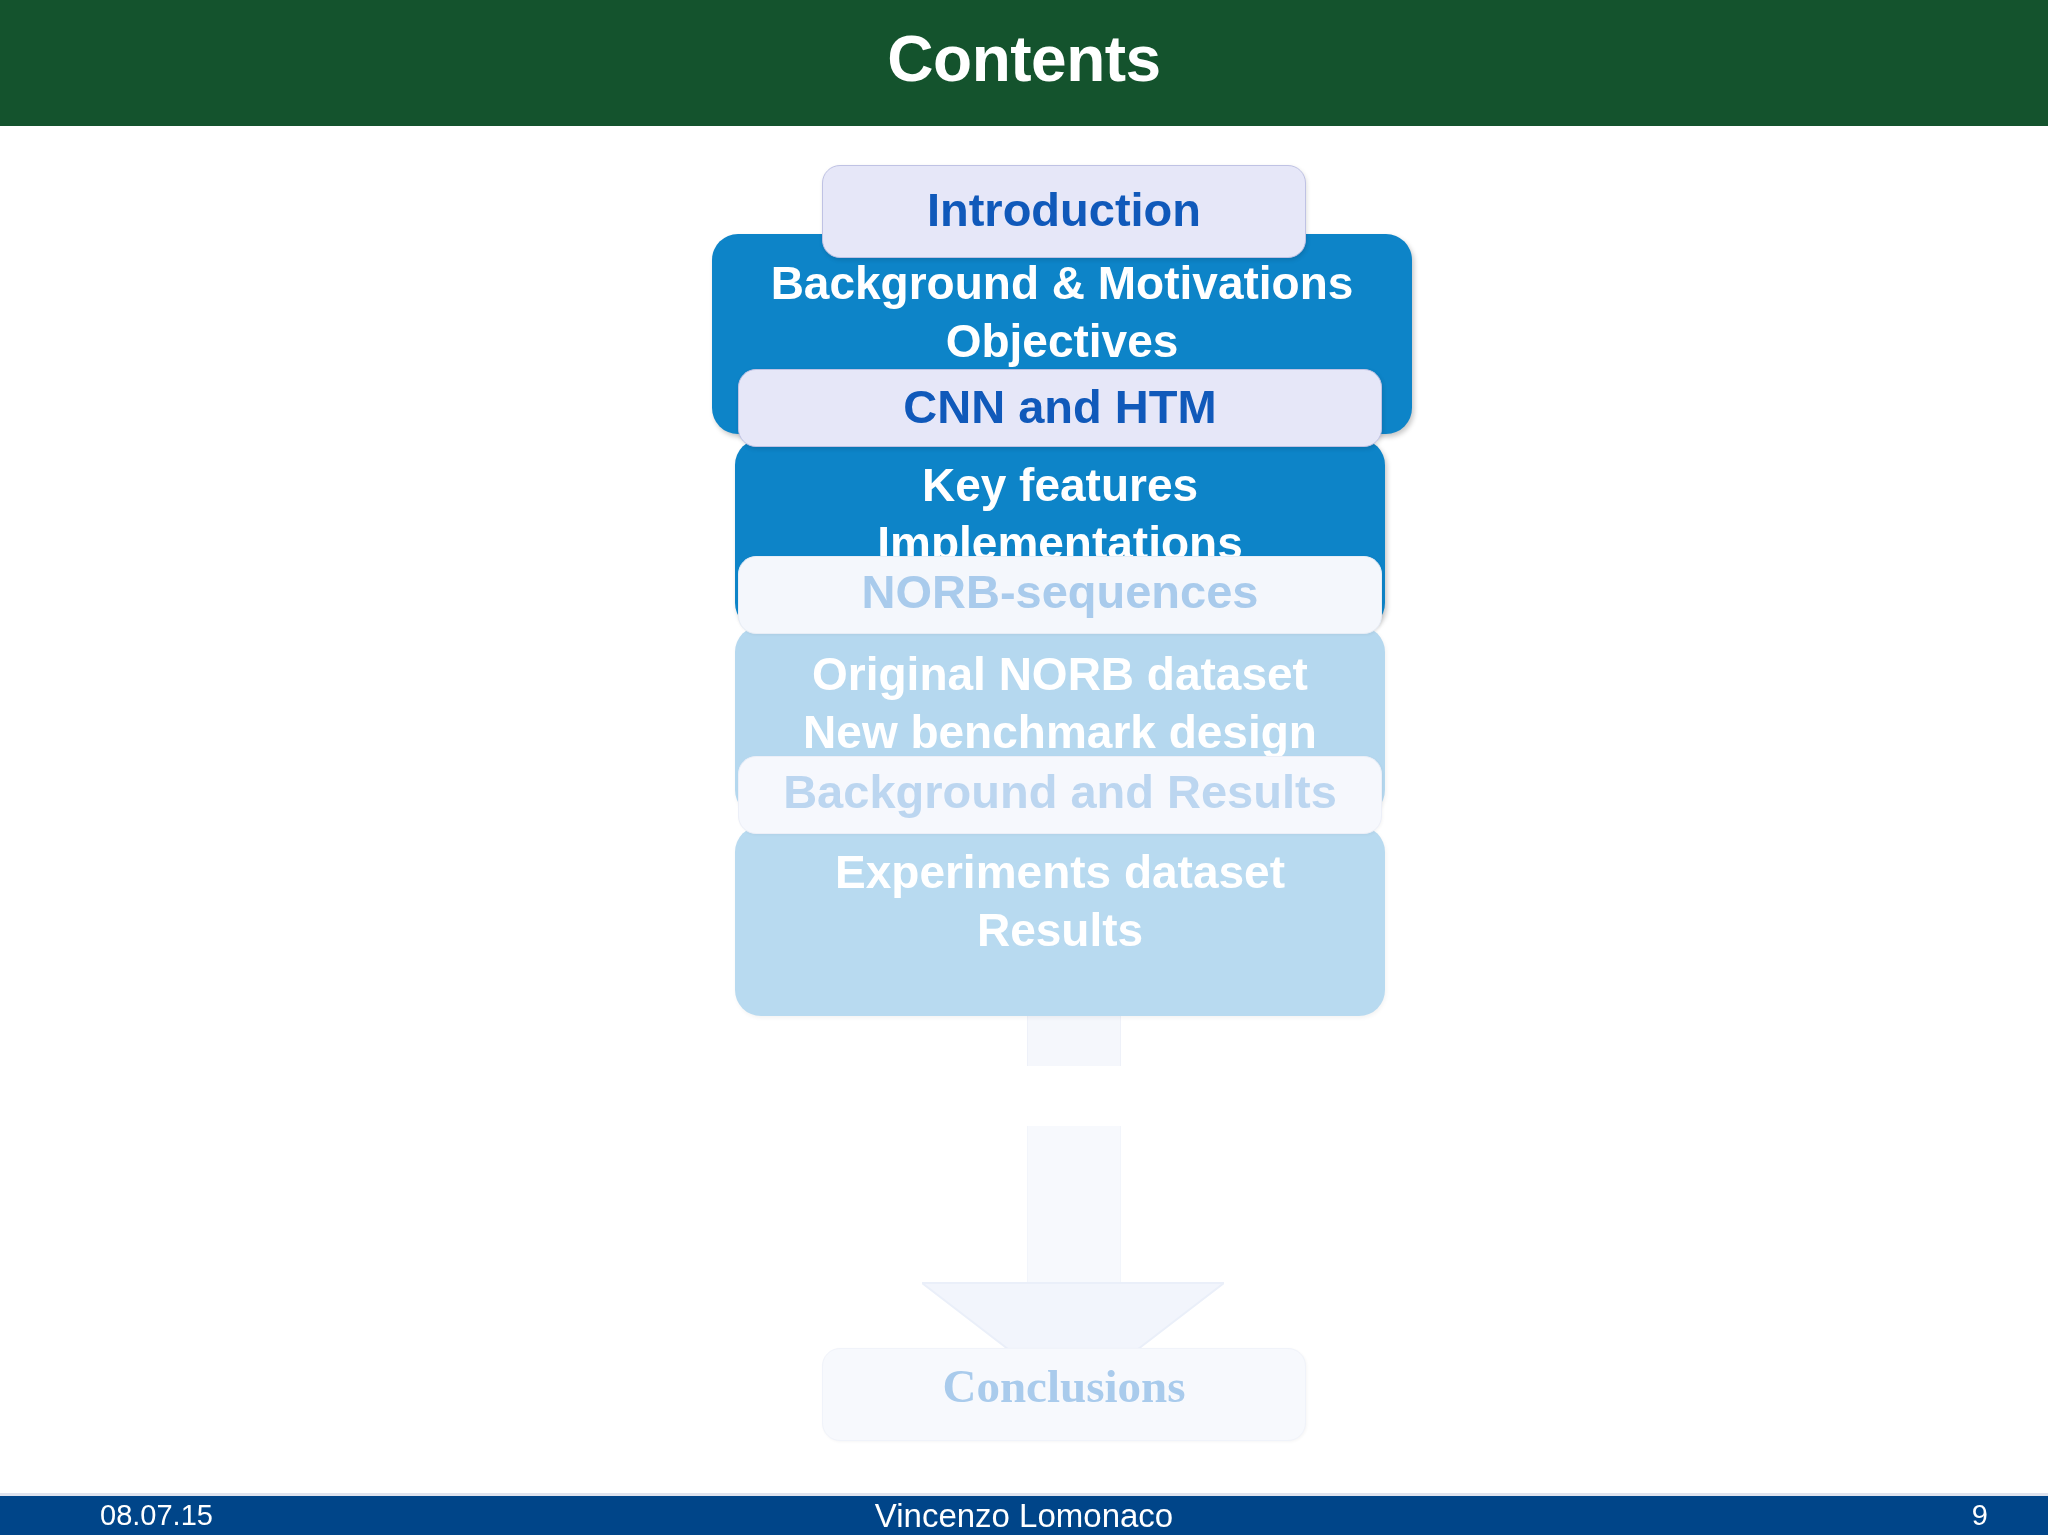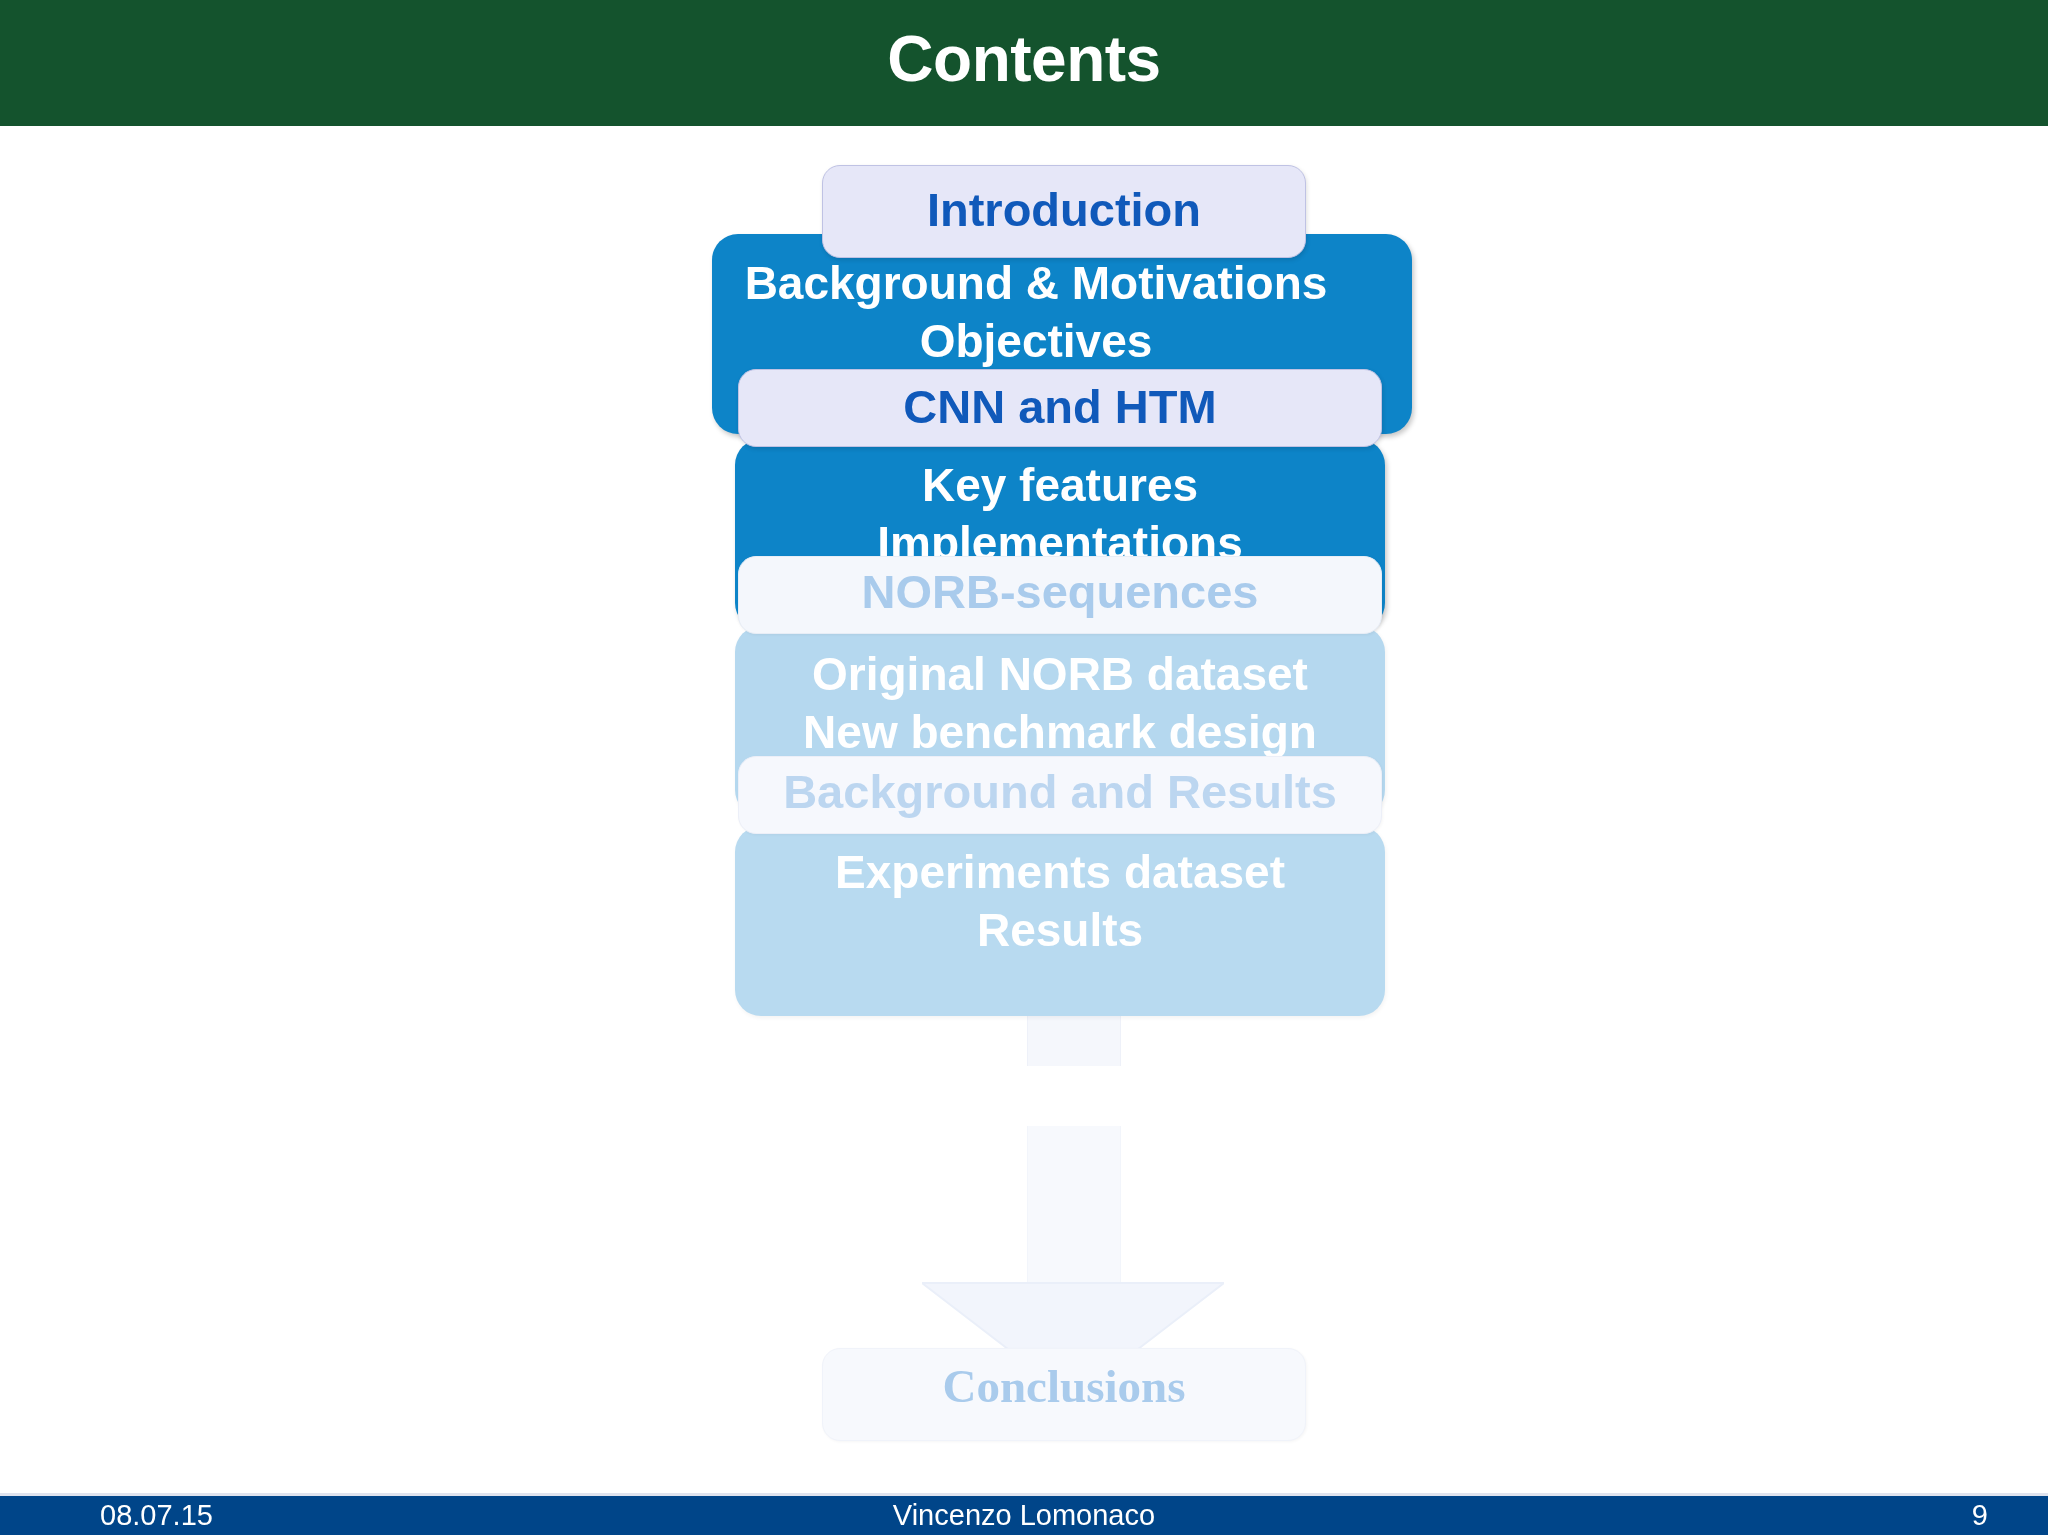--- a/index.html
+++ b/index.html
@@ -167,21 +167,21 @@
   }
   .footer-author {
     position: absolute;
     left: 0;
     top: 1496px;
     width: 2048px;
     height: 39px;
     line-height: 39px;
     text-align: center;
     color: #ffffff;
-    font-size: 29px;
+    font-size: 33px;
   }
   .footer-page {
     position: absolute;
     right: 60px;
     top: 1496px;
     height: 39px;
     line-height: 39px;
     color: #ffffff;
     font-size: 29px;
   }
@@ -205,21 +205,21 @@
   <div class="connector faded-3" style="left:1027px; top:1000px; width:92px; height:185px;"></div>
 
   <div class="arrow-wrap" style="left:922px; top:1155px; width:302px; height:120px;">
     <svg class="arrow-head" viewBox="0 0 302 120" preserveAspectRatio="none">
       <polygon points="0,2 302,2 151,118" fill="#f2f5fc" stroke="#eaeff9" stroke-width="2"></polygon>
     </svg>
   </div>
 
   <div class="section">
     <div class="body-box" style="left:712px; top:108px; width:700px; height:200px;"></div>
-    <div class="body-text" style="left:686px; top:128px; width:700px;">Background &amp; Motivations
+    <div class="body-text" style="left:712px; top:128px; width:700px;">Background &amp; Motivations
 Objectives</div>
     <div class="label-box" style="left:822px; top:39px; width:484px; height:93px;"></div>
     <div class="label-text" style="left:822px; top:58px; width:484px;">Introduction</div>
   </div>
 
   <div class="section">
     <div class="body-box" style="left:735px; top:313px; width:650px; height:190px;"></div>
     <div class="body-text" style="left:735px; top:330px; width:650px;">Key features
 Implementations</div>
     <div class="label-box" style="left:738px; top:243px; width:644px; height:78px;"></div>

